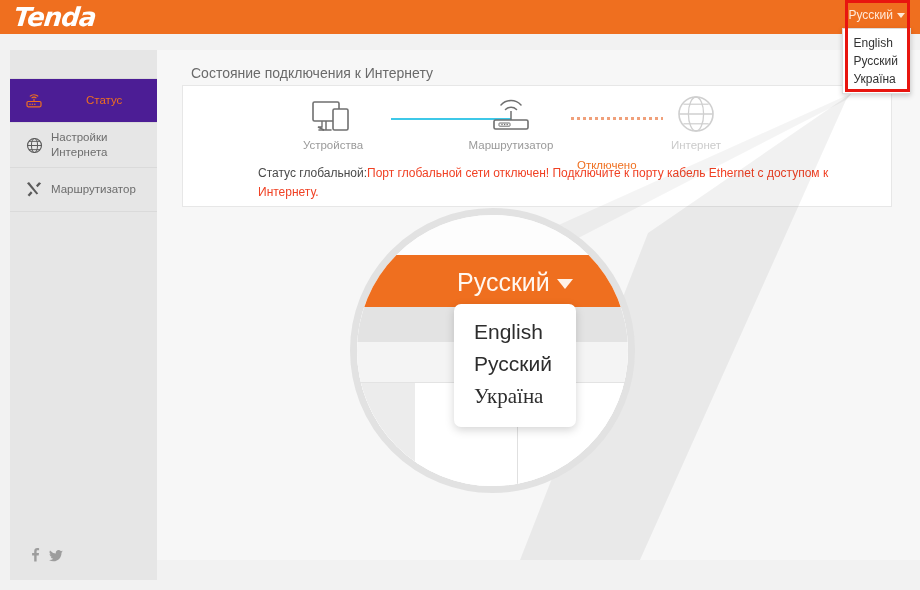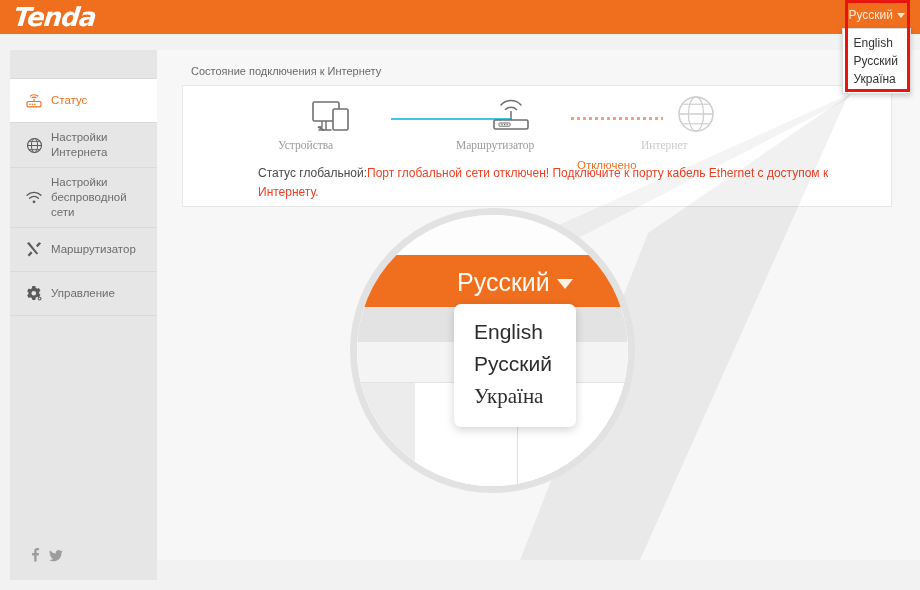--- a/index.html
+++ b/index.html
@@ -66,45 +66,45 @@
   }
   .side-item:first-child{border-top:none;}
   .side-item .ico{
     width:20px;min-width:20px;height:18px;margin-right:7px;
     display:flex;align-items:center;justify-content:center;
     color:#5b5b5b;
   }
   .side-item .lbl{
     font-size:11.5px;color:#6d6d6d;line-height:15px;
   }
-  .side-item.active{background:#ffffff;}
+  .side-item.active{background:#4c1d95;gap:35px;}
   .side-item.active .lbl{color:#ef6f1f;}
   .side-item.active .ico{color:#ef6f1f;}
   .side-bottom-line{border-top:1px solid #dadada;}
   .social{
     position:absolute;left:20px;bottom:14px;display:flex;gap:9px;align-items:center;
     color:#9d9d9d;
   }
   .social span{cursor:pointer;display:block;}
 
   
   .main{
     position:absolute;left:157px;top:50px;width:763px;height:510px;
     background:#f7f7f7;
   }
   .page-title{
     position:absolute;left:34px;top:15px;
-    font-size:11px;color:#6a6a6a;
+    font-size:14px;color:#6a6a6a;
   }
   .panel{
     position:absolute;left:25px;top:35px;width:708px;height:120px;
     background:#ffffff;border:1px solid #e7e7e7;
   }
   .topo{position:relative;width:100%;height:72px;}
-  .node{position:absolute;width:110px;font-family:Liberation Serif, serif;}
+  .node{position:absolute;text-align:center;width:110px;}
   .node .nico{height:42px;display:flex;align-items:flex-end;justify-content:center;color:#6f6f6f;}
   .node .nlbl{font-size:11.5px;color:#9a9a9a;margin-top:5px;}
   .node.internet .nico{color:#cfcfcf;}
   .node.internet .nlbl{color:#cbcbcb;}
   .link-solid{
     position:absolute;height:2px;background:#3ec8e8;
   }
   .link-dot{
     position:absolute;height:3px;
     background-image:repeating-linear-gradient(to right,#f0a07a 0 3px,transparent 3px 6px);
@@ -220,56 +220,35 @@
             <circle cx="9" cy="9" r="7.4" fill="none" stroke="currentColor" stroke-width="1.2"></circle>
             <ellipse cx="9" cy="9" rx="3.2" ry="7.4" fill="none" stroke="currentColor" stroke-width="1.1"></ellipse>
             <line x1="1.6" y1="9" x2="16.4" y2="9" stroke="currentColor" stroke-width="1.1"></line>
             <line x1="3" y1="4.6" x2="15" y2="4.6" stroke="currentColor" stroke-width="1"></line>
             <line x1="3" y1="13.4" x2="15" y2="13.4" stroke="currentColor" stroke-width="1"></line>
           </svg>
       </span>
       <span class="lbl">Настройки Интернета</span>
     </div>
 
-    <div class="side-item">
-      <span class="ico">
-        <svg width="18" height="15" viewBox="0 0 18 15">
-            <path d="M2 5.2A10 10 0 0 1 16 5.2" fill="none" stroke="currentColor" stroke-width="1.3" stroke-linecap="round"></path>
-            <path d="M4.6 8.2a6.3 6.3 0 0 1 8.8 0" fill="none" stroke="currentColor" stroke-width="1.3" stroke-linecap="round"></path>
-            <circle cx="9" cy="11.8" r="1.4" fill="currentColor"></circle>
-          </svg>
-      </span>
-      <span class="lbl">Настройки беспроводной сети</span>
-    </div>
 
 
 
 
     <div class="side-item">
       <span class="ico">
         <svg width="18" height="17" viewBox="0 0 18 17">
             <path d="M2 2.3l2-1.3 9.2 11.4-1.6 1.2z" fill="currentColor"></path>
             <path d="M16.2 2.2l-2.2-1-3 3.4 1.6 1.6z" fill="currentColor"></path>
             <path d="M2.6 13.9l3.3-3.6 1.6 1.7-3.2 3.5z" fill="currentColor"></path>
           </svg>
       </span>
       <span class="lbl">Маршрутизатор</span>
     </div>
 
-    <div class="side-item">
-      <span class="ico">
-        <svg width="18" height="17" viewBox="0 0 18 17">
-            <path d="M7.3 1h3l.4 1.8 1.5.85 1.75-.6 1.5 2.6-1.35 1.25v1.7l1.35 1.25-1.5 2.6-1.75-.6-1.5.85L10.3 15h-3l-.4-1.8-1.5-.85-1.75.6-1.5-2.6L3.5 9.1V7.4L2.15 6.15l1.5-2.6 1.75.6 1.5-.85z" fill="currentColor"></path>
-            <circle cx="8.8" cy="8.25" r="2.3" fill="#e6e6e6"></circle>
-            <circle cx="14.6" cy="13.6" r="1.9" fill="currentColor"></circle>
-            <circle cx="14.6" cy="13.6" r=".85" fill="#e6e6e6"></circle>
-          </svg>
-      </span>
-      <span class="lbl">Управление</span>
-    </div>
 
     <div class="side-bottom-line"></div>
 
     <div class="social">
       <span>
         <svg width="10" height="14" viewBox="0 0 10 14">
             <path d="M6.6 13.6V7.4h2.1l.3-2.4H6.6V3.5c0-.7.2-1.2 1.2-1.2h1.3V.2C8.8.15 8.1.1 7.2.1 5.4.1 4.2 1.2 4.2 3.2v1.8H2.1v2.4h2.1v6.2z" fill="#9d9d9d"></path>
           </svg>
       </span>
       <span>

